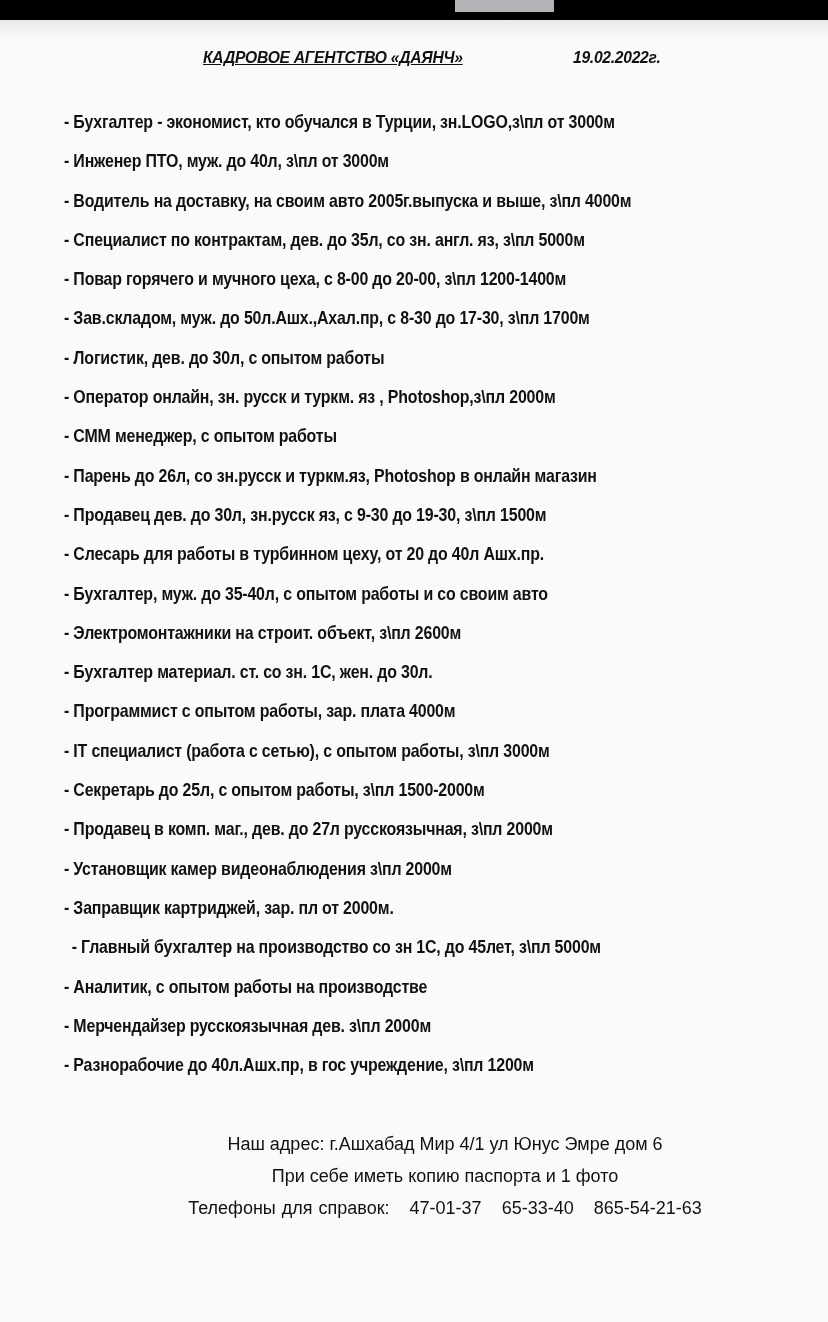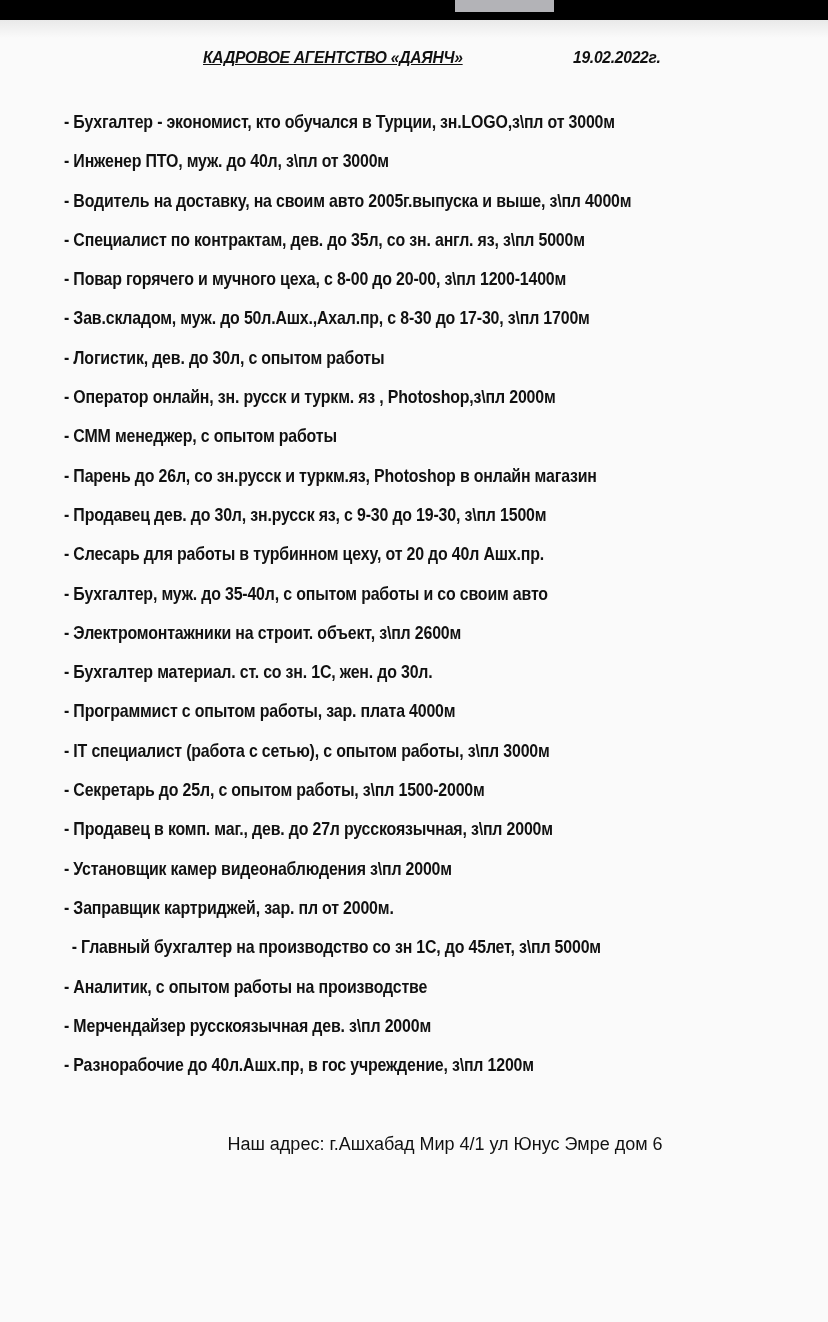--- a/index.html
+++ b/index.html
@@ -99,13 +99,20 @@
   <li class="job">- Установщик камер видеонаблюдения з\пл 2000м</li>
   <li class="job">- Заправщик картриджей, зар. пл от 2000м.</li>
   <li class="job indent">- Главный бухгалтер на производство со зн 1С, до 45лет, з\пл 5000м</li>
   <li class="job">- Аналитик, с опытом работы на производстве</li>
   <li class="job">- Мерчендайзер русскоязычная дев. з\пл 2000м</li>
   <li class="job">- Разнорабочие до 40л.Ашх.пр, в гос учреждение, з\пл 1200м</li>
 </ul>
 
 <div class="footer">
   <div class="footer-line addr">Наш адрес: г.Ашхабад Мир 4/1 ул Юнус Эмре дом 6</div>
+  <div class="footer-line note">При себе иметь копию паспорта и 1 фото</div>
+  <div class="footer-line phones">
+    <span>Телефоны для справок:</span>
+    <span class="ph">47-01-37</span>
+    <span class="ph">65-33-40</span>
+    <span class="ph">865-54-21-63</span>
+  </div>
 </div>
 
 </body></html>

